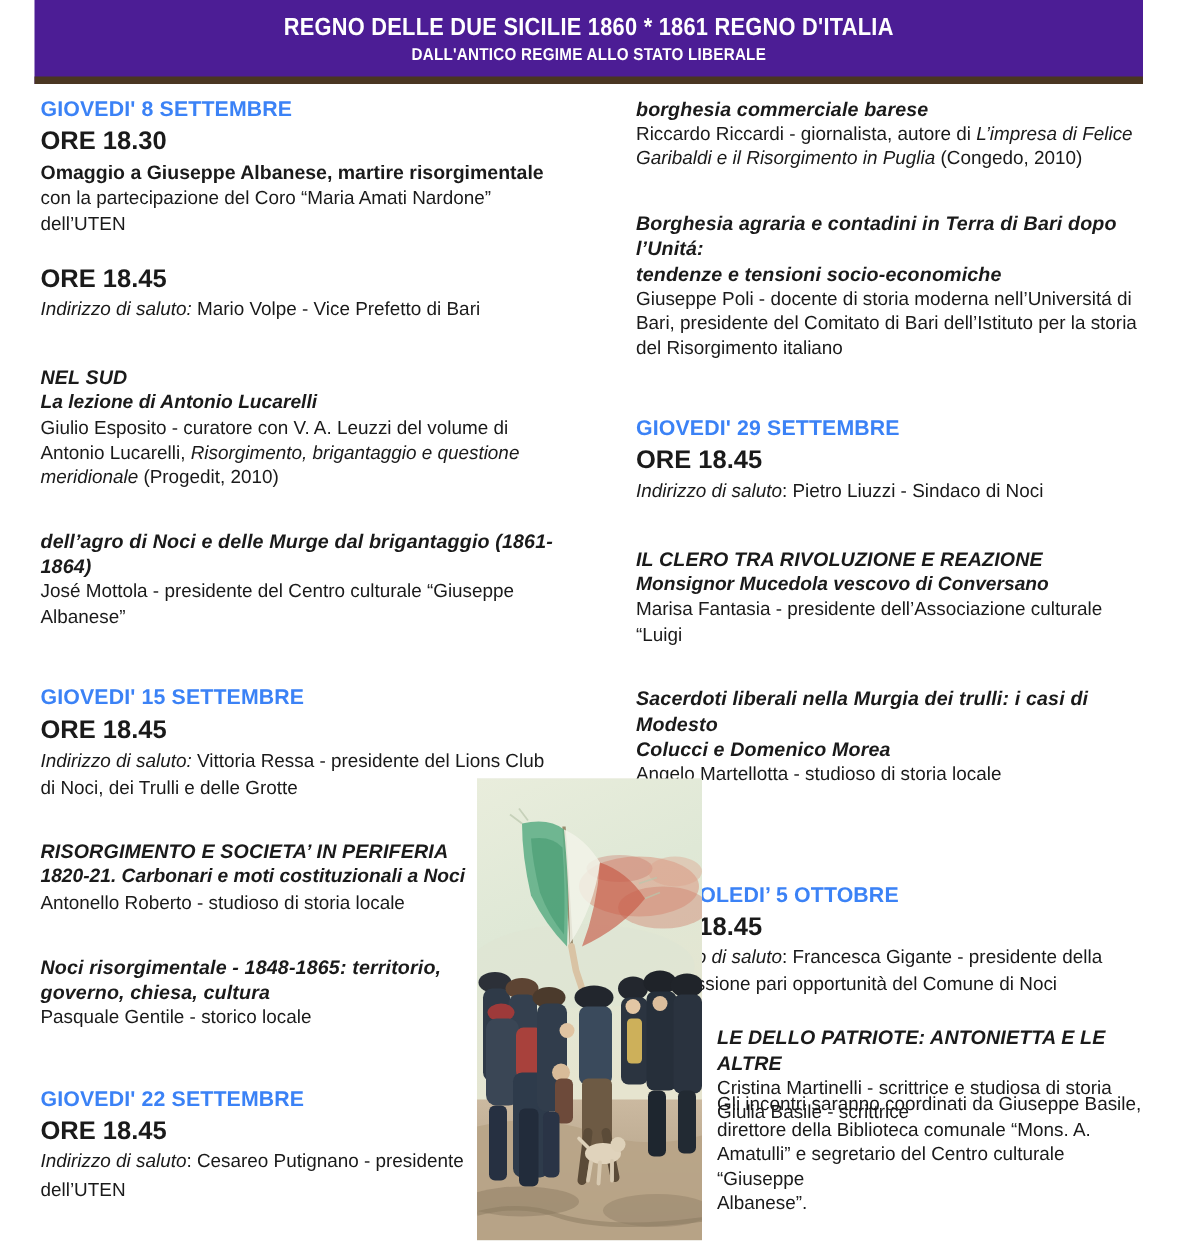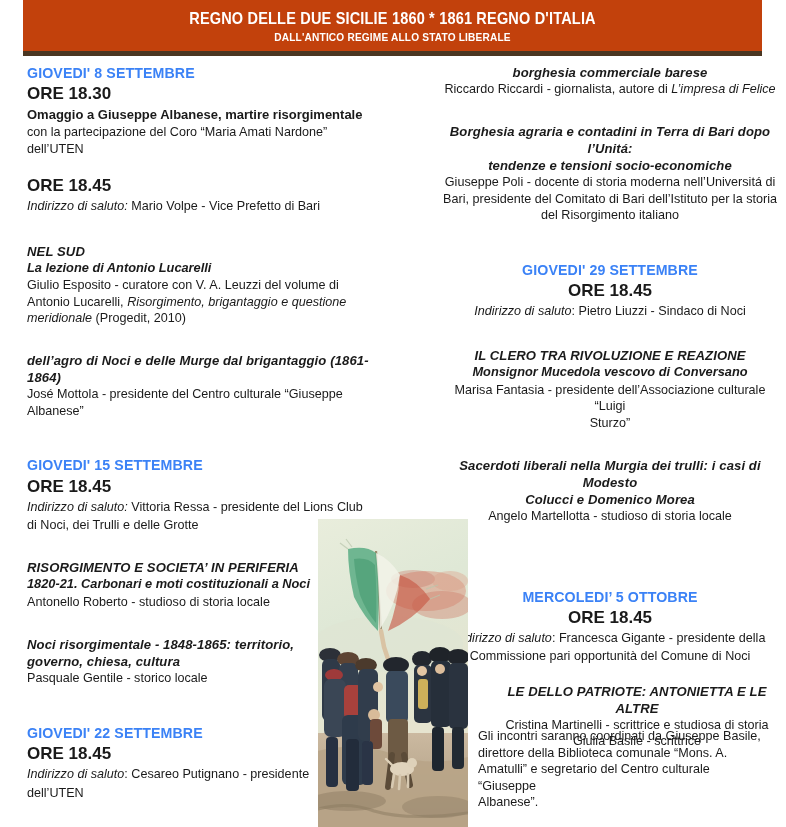--- a/index.html
+++ b/index.html
@@ -16,21 +16,21 @@
     color: #1a1a1a;
   }
 
   
   .banner {
     position: absolute;
     left: 23px;
     top: 0px;
     width: 739px;
     height: 56px;
-    background: #c2410c;
+    background: #4c1d95;
     box-sizing: border-box;
     border-bottom: 5px solid #4a3622;
     text-align: center;
     padding-top: 9px;
   }
   .banner-title {
     color: #ffffff;
     font-size: 16.5px;
     font-weight: bold;
     letter-spacing: 0.2px;
@@ -52,21 +52,21 @@
   }
 
   
   .col {
     position: absolute;
     top: 64px;
     font-size: 12.6px;
     line-height: 1.30;
   }
   .col-left  { left: 27px;  width: 348px; }
-  .col-right { left: 440px; width: 340px; text-align: center; }
+  .col-right { left: 424px; width: 340px; }
 
   
   .day {
     color: #3b82f6;
     font-weight: bold;
     font-size: 14.2px;
     letter-spacing: 0.1px;
     margin: 0 0 1px 0;
   }
   .time {
@@ -212,20 +212,21 @@
     <p class="body-line">dell’UTEN</p>
   </div>
 
 </div>
 
 <div class="col col-right">
 
   <div class="blk">
     <p class="title-it">borghesia commerciale barese</p>
     <p class="body-line"><span>Riccardo Riccardi - giornalista, autore di </span><span class="it">L’impresa di Felice</span></p>
+    <p class="body-line"><span class="it">Garibaldi e il Risorgimento in Puglia</span><span> (Congedo, 2010)</span></p>
   </div>
 
   <div class="gap-lg"></div>
 
   <div class="blk">
     <p class="title-it">Borghesia agraria e contadini in Terra di Bari dopo l’Unitá:</p>
     <p class="title-it">tendenze e  tensioni socio-economiche</p>
     <p class="body-line">Giuseppe Poli - docente di storia moderna nell’Universitá di</p>
     <p class="body-line">Bari, presidente del Comitato di Bari dell’Istituto per la storia</p>
     <p class="body-line">del Risorgimento italiano</p>
@@ -239,21 +240,20 @@
     <p class="time">ORE 18.45</p>
     <p class="greet"><span class="lbl">Indirizzo di saluto</span><span>: Pietro Liuzzi - Sindaco di Noci</span></p>
   </div>
 
   <div class="gap-lg"></div>
 
   <div class="blk">
     <p class="title-it">IL CLERO  TRA  RIVOLUZIONE E REAZIONE</p>
     <p class="subtitle-it">Monsignor  Mucedola vescovo di Conversano</p>
     <p class="body-line">Marisa Fantasia - presidente dell’Associazione culturale “Luigi</p>
-    <p class="body-line">Sturzo”</p>
   </div>
 
   <div class="gap-lg"></div>
 
   <div class="blk">
     <p class="title-it">Sacerdoti liberali nella Murgia dei trulli: i casi di Modesto</p>
     <p class="title-it">Colucci e Domenico Morea</p>
     <p class="body-line">Angelo Martellotta - studioso di storia locale</p>
   </div>
 

